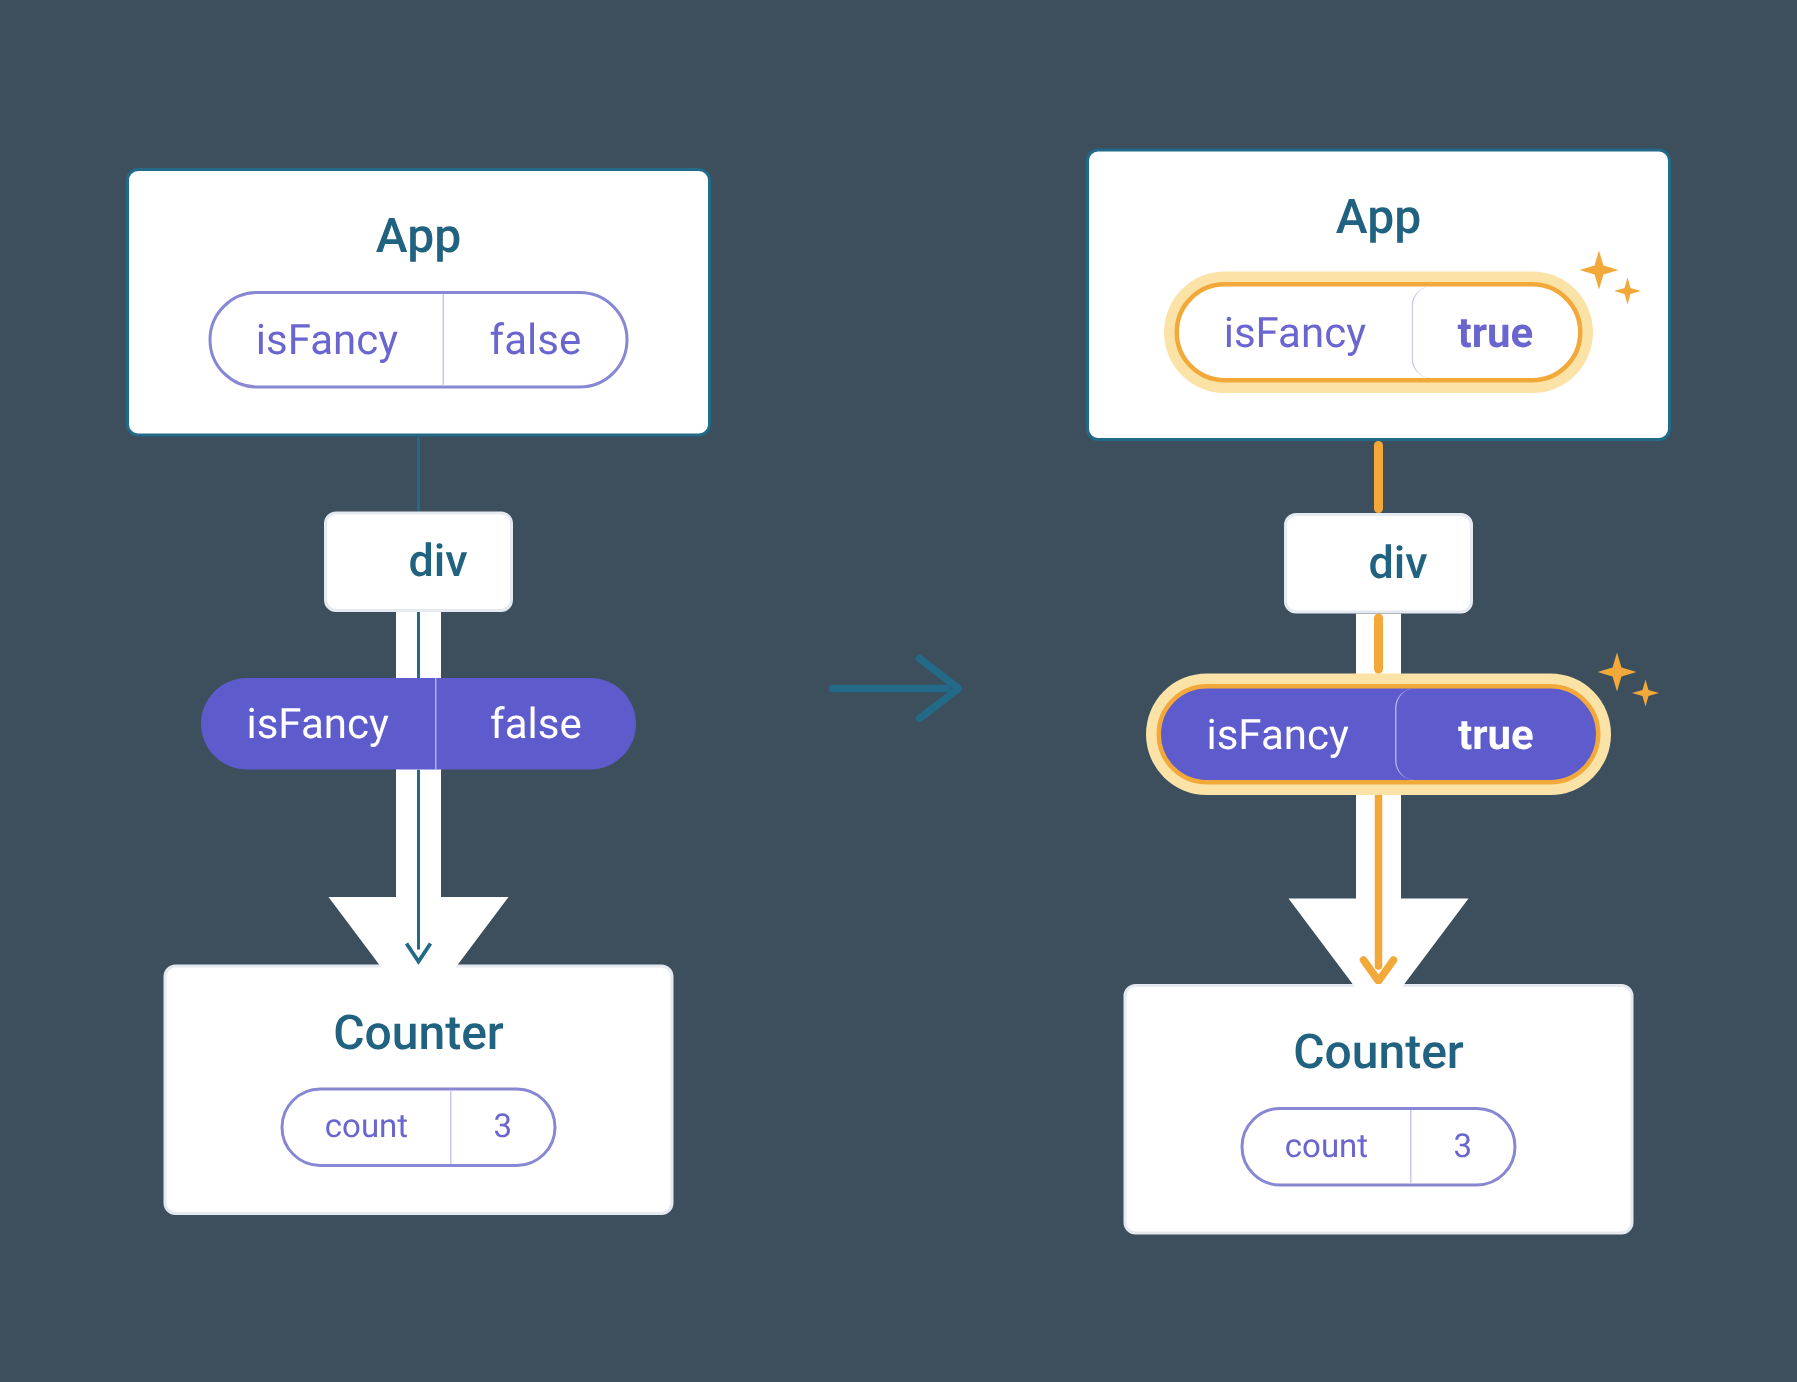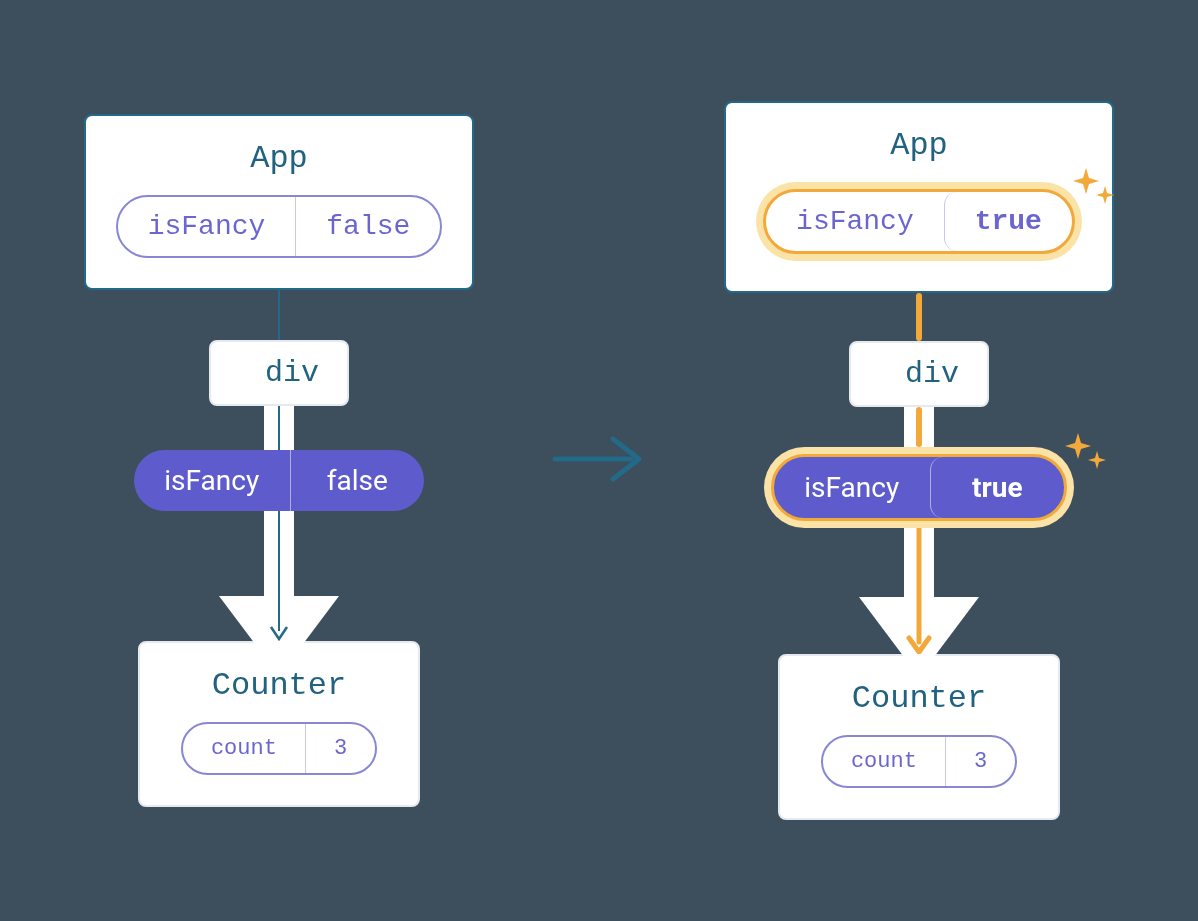--- a/index.html
+++ b/index.html
@@ -23,33 +23,32 @@
     position: relative;
   }
   .card {
     background: #fff;
     border: 2px solid #e5e9f0;
     border-radius: 8px;
     padding: 24px 28px 30px;
     display: flex;
     flex-direction: column;
     align-items: center;
-    font-family: Liberation Mono, monospace;
   }
   .card-app {
     width: 390px;
     border: 2px solid #236988;
   }
   .card-div {
     padding: 14px 28px;
     border-radius: 8px;
     border: 2px solid #e5e9f0;
   }
   .card-counter {
-    width: 282px;
+    width: 340px;
   }
   .title {
     font-size: 32px;
     color: #20627f;
     font-weight: 500;
     margin-bottom: 18px;
   }
   .title-div {
     font-size: 30px;
     color: #20627f;

